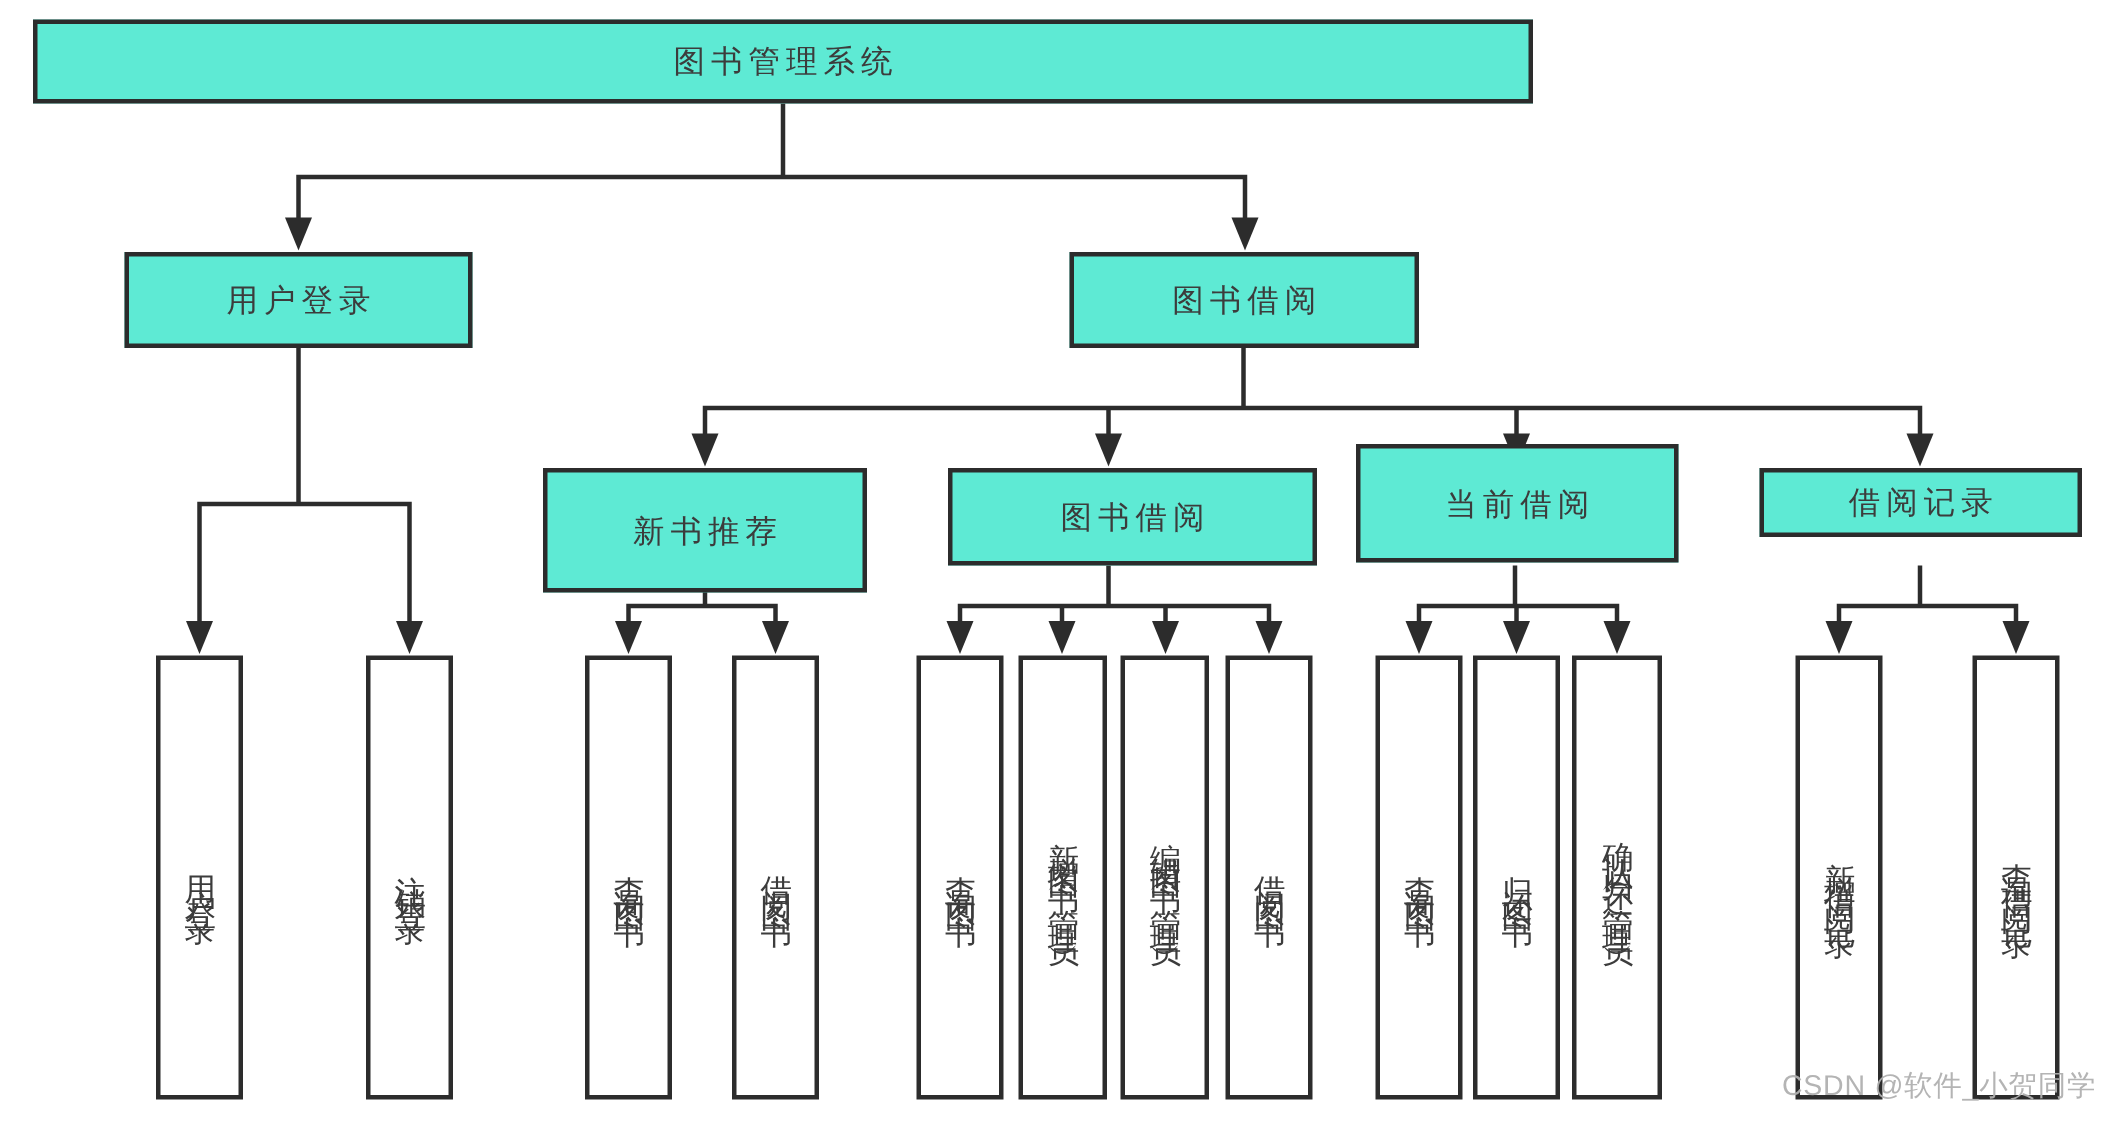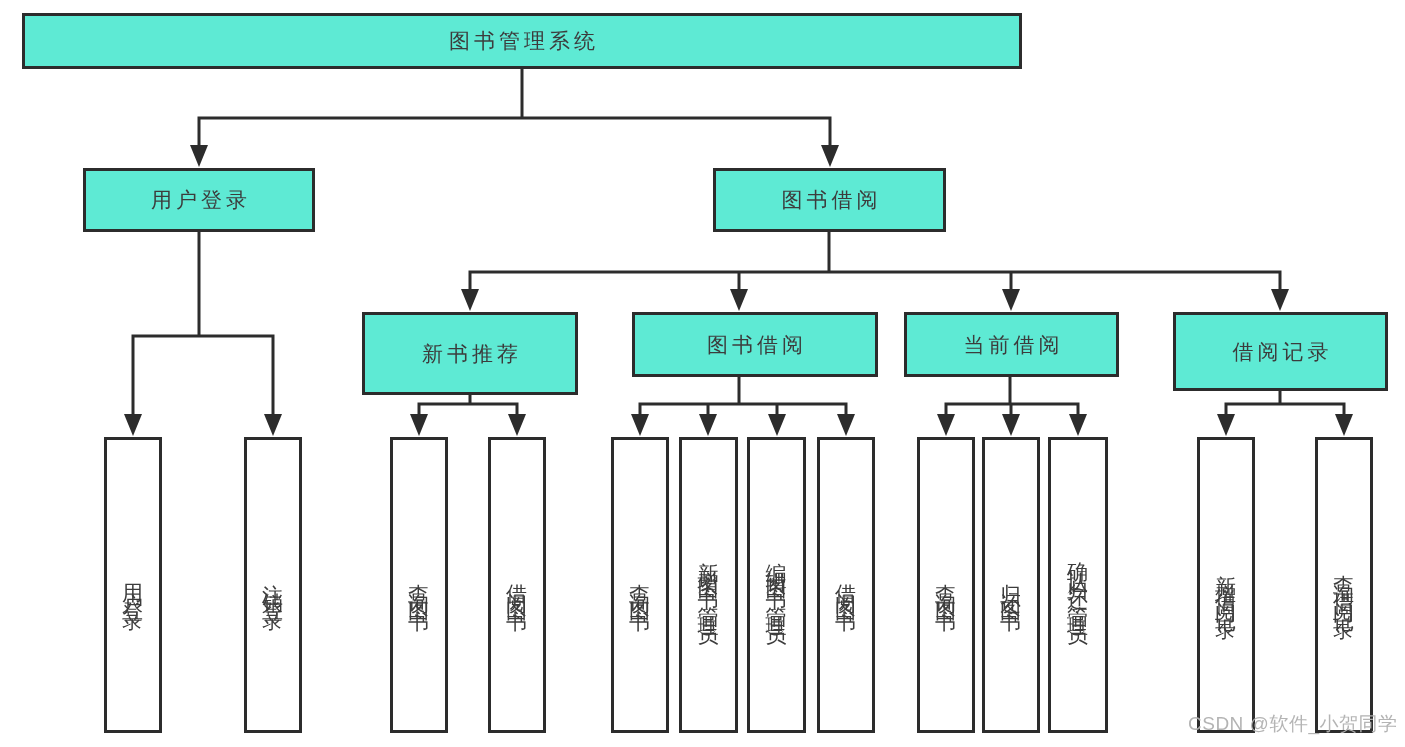--- a/index.html
+++ b/index.html
@@ -109,22 +109,22 @@
     </g>
   </svg>
 
   <div class="hbox" style="left:22px; top:13px; width:1000px; height:56px;">图书管理系统</div>
 
   <div class="hbox" style="left:83px; top:168px; width:232px; height:64px;">用户登录</div>
   <div class="hbox" style="left:713px; top:168px; width:233px; height:64px;">图书借阅</div>
 
   <div class="hbox" style="left:362px; top:312px; width:216px; height:83px;">新书推荐</div>
   <div class="hbox" style="left:632px; top:312px; width:246px; height:65px;">图书借阅</div>
-  <div class="hbox" style="left:904px; top:312px; width:215px; height:65px;">当前借阅</div>
-  <div class="hbox" style="left:1173px; top:312px; width:215px; height:79px;">借阅记录</div>
+  <div class="hbox" style="left:904px; top:296px; width:215px; height:79px;">当前借阅</div>
+  <div class="hbox" style="left:1173px; top:312px; width:215px; height:46px;">借阅记录</div>
 
   <div class="vbox" style="left:104px; top:437px; width:58px; height:296px;">
     <span class="vtext">用户登录</span>
   </div>
   <div class="vbox" style="left:244px; top:437px; width:58px; height:296px;">
     <span class="vtext">注销登录</span>
   </div>
 
   <div class="vbox" style="left:390px; top:437px; width:58px; height:296px;">
     <span class="vtext">查询图书</span>

